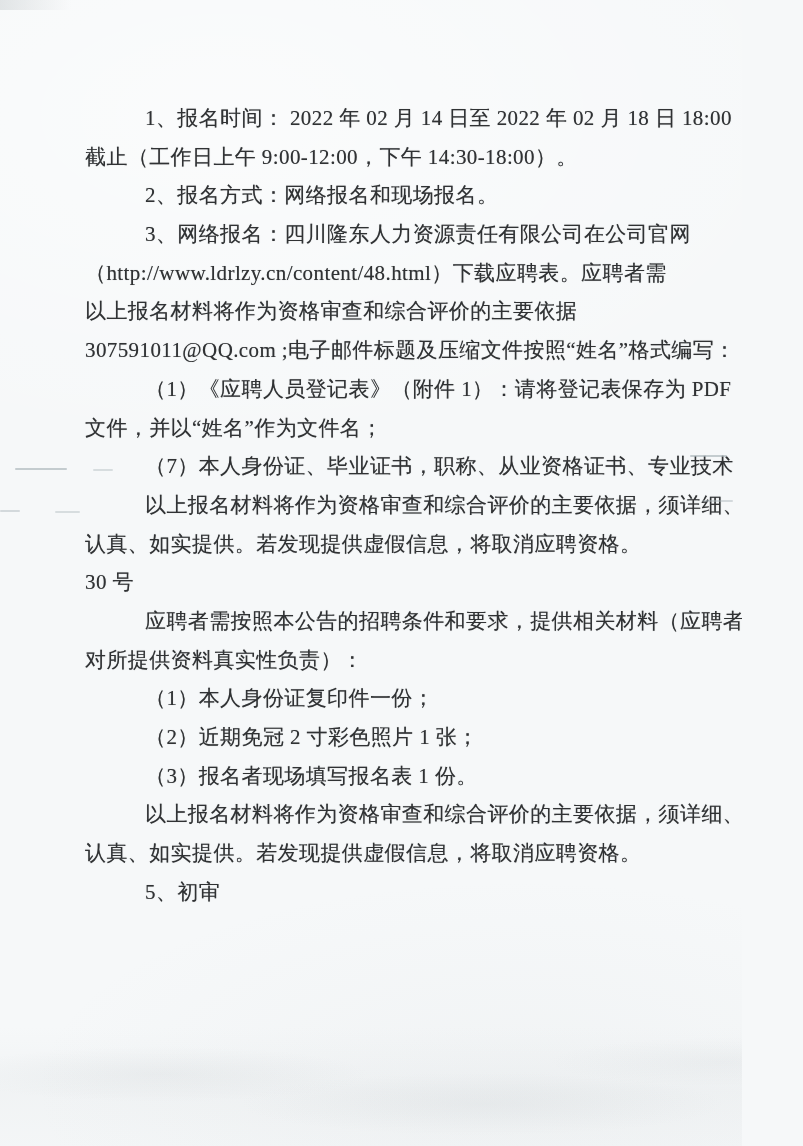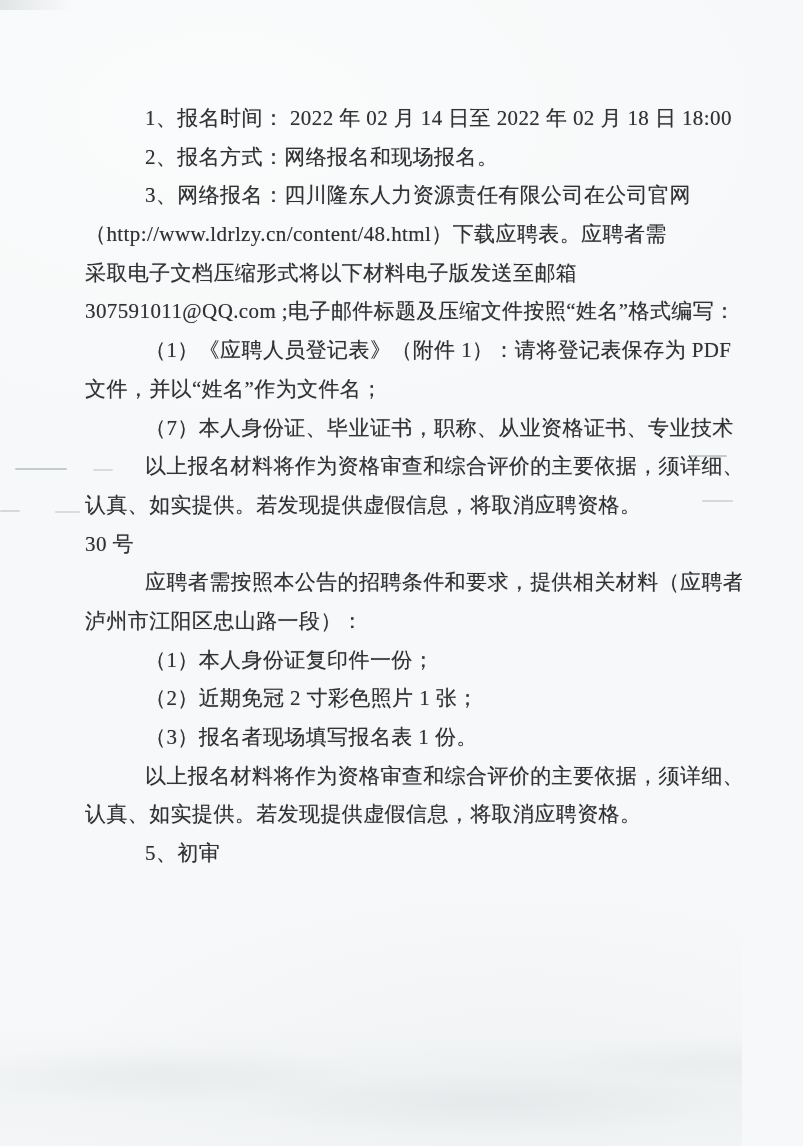--- a/index.html
+++ b/index.html
@@ -76,33 +76,34 @@
   }
 </style>
 </head>
 <body>
 
 <div class="page">
   <div class="corner-smudge"></div>
 
   <div class="doc-lines">
       <div class="doc-line indent">1、报名时间： 2022 年 02 月 14 日至 2022 年 02 月 18 日 18:00</div>
+      <div class="doc-line">截止（工作日上午 9:00-12:00，下午 14:30-18:00）。</div>
       <div class="doc-line indent">2、报名方式：网络报名和现场报名。</div>
       <div class="doc-line indent">3、网络报名：四川隆东人力资源责任有限公司在公司官网</div>
       <div class="doc-line">（http://www.ldrlzy.cn/content/48.html）下载应聘表。应聘者需</div>
-      <div class="doc-line">采取电子文档压缩形式将以下材料电子版发送至邮箱</div>
+      <div class="doc-line">以上报名材料将作为资格审查和综合评价的主要依据</div>
       <div class="doc-line">307591011@QQ.com ;电子邮件标题及压缩文件按照“姓名”格式编写：</div>
       <div class="doc-line indent">（1）《应聘人员登记表》（附件 1）：请将登记表保存为 PDF</div>
       <div class="doc-line">文件，并以“姓名”作为文件名；</div>
       <div class="doc-line indent">（7）本人身份证、毕业证书，职称、从业资格证书、专业技术</div>
       <div class="doc-line indent">以上报名材料将作为资格审查和综合评价的主要依据，须详细、</div>
       <div class="doc-line">认真、如实提供。若发现提供虚假信息，将取消应聘资格。</div>
       <div class="doc-line">30 号</div>
       <div class="doc-line indent">应聘者需按照本公告的招聘条件和要求，提供相关材料（应聘者</div>
-      <div class="doc-line">泸州市江阳区忠山路一段）：</div>
+      <div class="doc-line">对所提供资料真实性负责）：</div>
       <div class="doc-line indent">（1）本人身份证复印件一份；</div>
       <div class="doc-line indent">（2）近期免冠 2 寸彩色照片 1 张；</div>
       <div class="doc-line indent">（3）报名者现场填写报名表 1 份。</div>
       <div class="doc-line indent">以上报名材料将作为资格审查和综合评价的主要依据，须详细、</div>
       <div class="doc-line">认真、如实提供。若发现提供虚假信息，将取消应聘资格。</div>
       <div class="doc-line indent">5、初审</div>
     </div>
 
   <div class="artifact a1"></div>
   <div class="artifact a2"></div>

